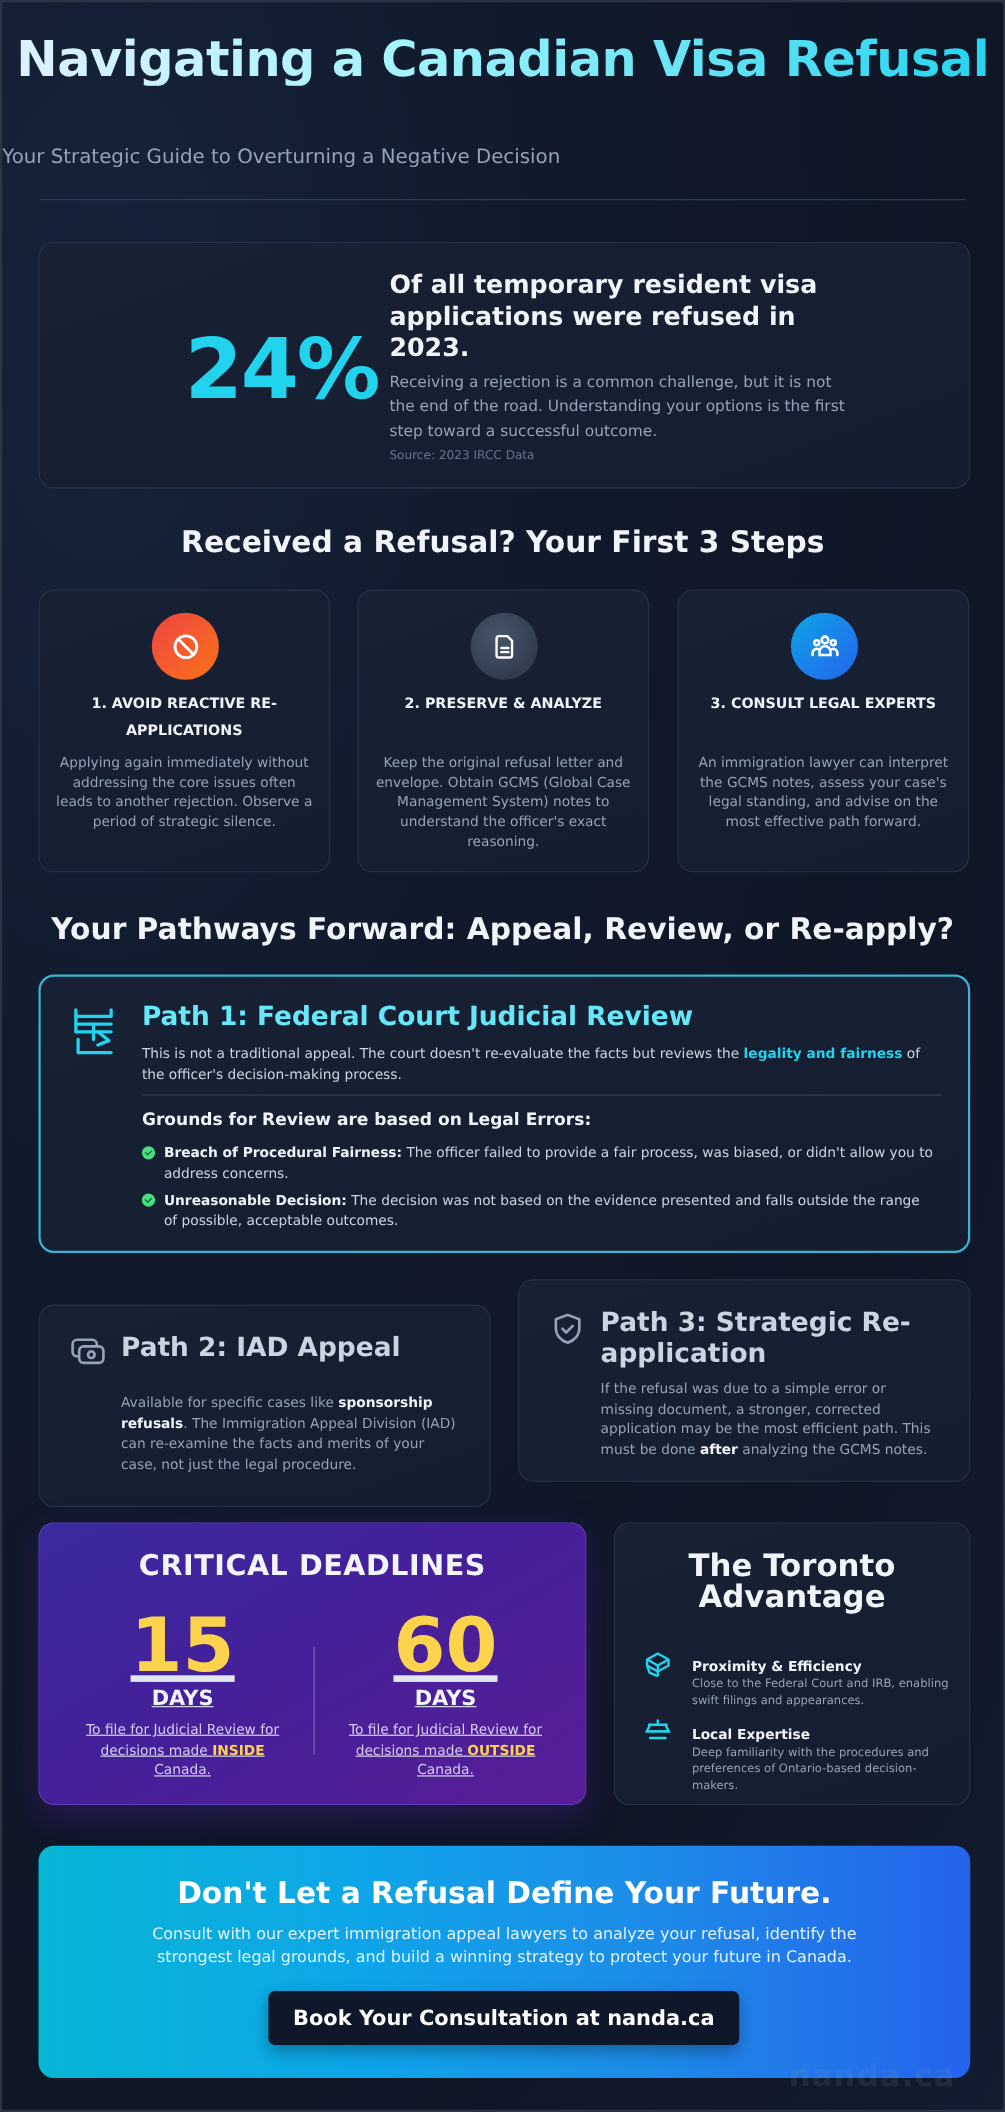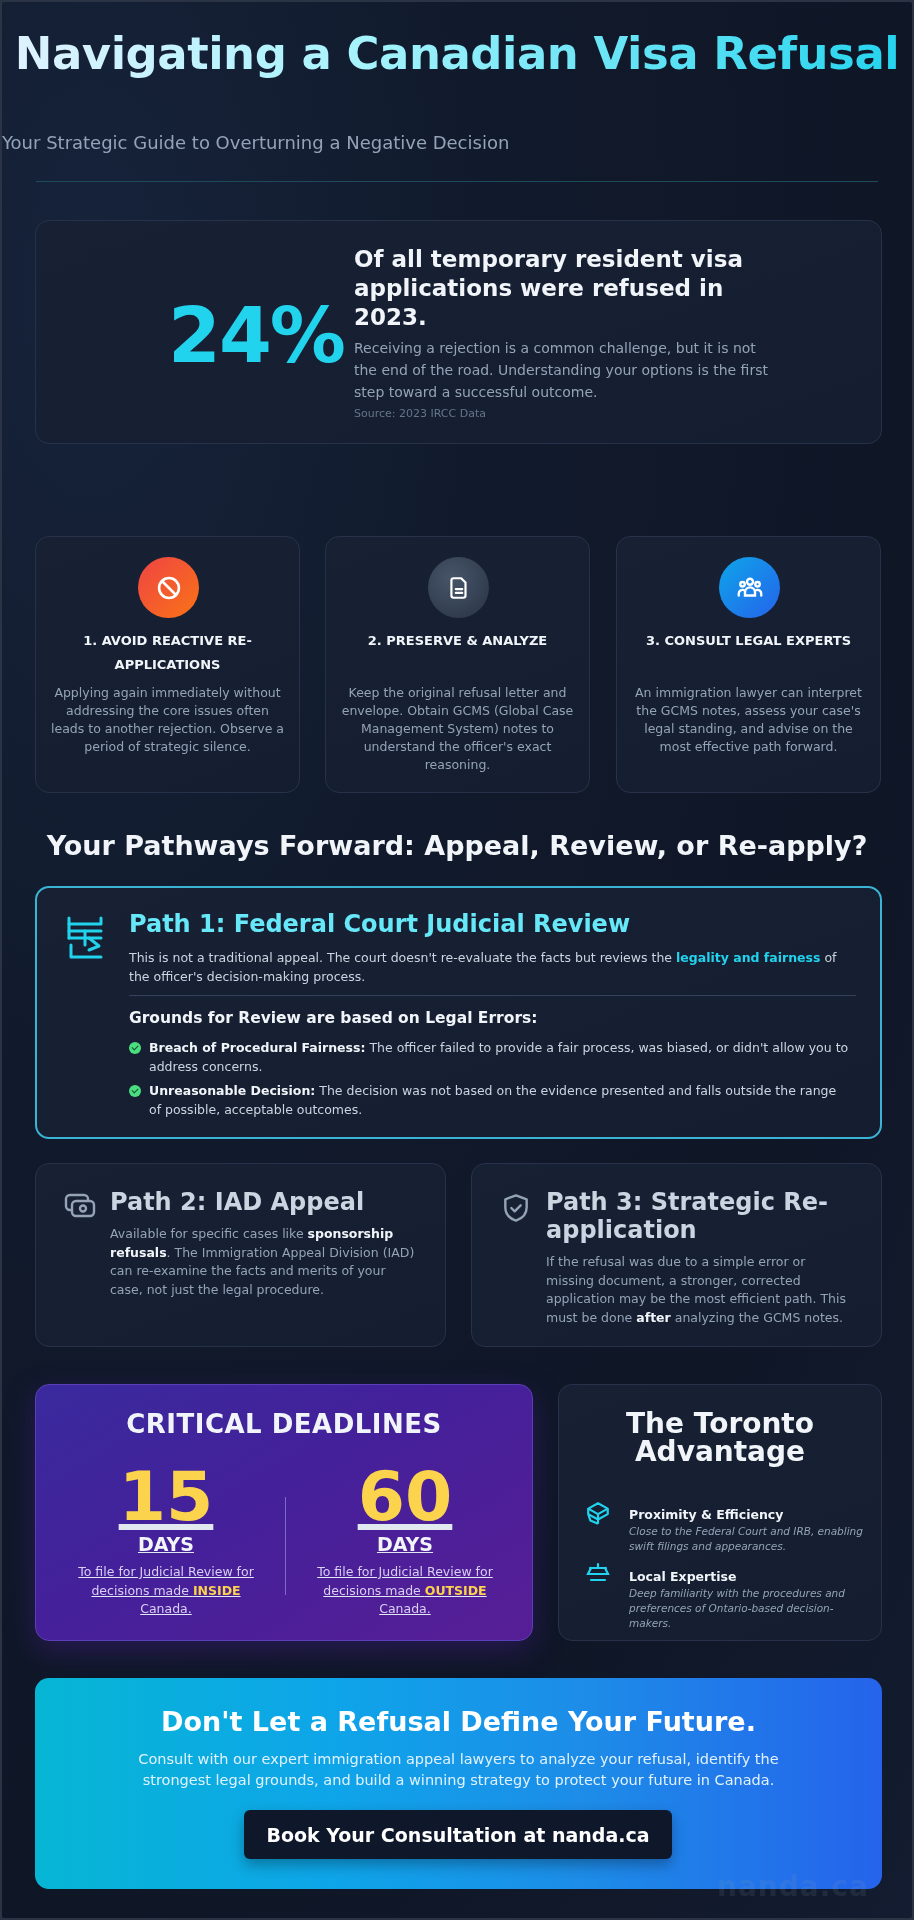--- a/index.html
+++ b/index.html
@@ -133,21 +133,21 @@
   .dl-div { position: absolute; left: 249px; top: 112px; width: 1px; height: 98px; background: #7c6bc6; }
   
   .toronto { left: 556px; top: 1382px; width: 324px; height: 257px; }
   .tor-title {
     position: absolute; left: 0; width: 100%; top: 25px; text-align: center;
     font-size: 28px; font-weight: bold; color: #f1f5f9; line-height: 28px;
   }
   .tor-item { position: absolute; left: 26px; width: 280px; display: flex; gap: 18px; }
   .tor-icon { flex: 0 0 26px; margin-top: 14px; }
   .tor-h { font-size: 12.5px; font-weight: bold; color: #f1f5f9; margin-top: 21px; }
-  .tor-b { font-size: 10.5px; color: #94a3b8; line-height: 15px; margin-top: 2px; font-style: italic; }
+  .tor-b { font-size: 10.5px; color: #94a3b8; line-height: 15px; margin-top: 2px; }
   
   .cta {
     position: absolute; left: 33px; top: 1676px; width: 847px; height: 211px;
     border-radius: 14px;
     background: linear-gradient(90deg, #06b6d4 0%, #0ea5e9 35%, #1d8ce8 65%, #2563eb 100%);
   }
   .cta-title {
     position: absolute; left: 0; width: 100%; top: 28px; text-align: center;
     font-size: 27px; font-weight: bold; color: #ffffff;
   }
@@ -176,20 +176,21 @@
   <div class="subtitle">Your Strategic Guide to Overturning a Negative Decision</div>
   <div class="hr"></div>
 
   <div class="card stat">
     <div class="stat-num">24%</div>
     <div class="stat-head">Of all temporary resident visa applications were refused in 2023.</div>
     <div class="stat-body">Receiving a rejection is a common challenge, but it is not the end of the road. Understanding your options is the first step toward a successful outcome.</div>
     <div class="stat-src">Source: 2023 IRCC Data</div>
   </div>
 
+  <h2 class="section-h" style="top:476px;">Received a Refusal? Your First 3 Steps</h2>
 
   <div class="card step" style="left:33px;">
     <div class="step-icon" style="background:linear-gradient(135deg,#ef4444,#f97316);">
       <svg width="28" height="28" viewBox="0 0 24 24" fill="none" stroke="#fff" stroke-width="2.2" stroke-linecap="round">
         <circle cx="12" cy="12" r="8.5"></circle>
           <line x1="6" y1="6" x2="18" y2="18"></line>
       </svg>
     </div>
     <div class="step-title">1. AVOID REACTIVE RE-APPLICATIONS</div>
     <div class="step-body">Applying again immediately without addressing the core issues often leads to another rejection. Observe a period of strategic silence.</div>
@@ -243,30 +244,30 @@
     <div class="ground" style="top:150px;">
       <span class="check"></span>
       <span><b>Breach of Procedural Fairness:</b><span> The officer failed to provide a fair process, was biased, or didn't allow you to address concerns.</span></span>
     </div>
     <div class="ground" style="top:193px;">
       <span class="check"></span>
       <span><b>Unreasonable Decision:</b><span> The decision was not based on the evidence presented and falls outside the range of possible, acceptable outcomes.</span></span>
     </div>
   </div>
 
-  <div class="card pathx" style="left:33px;">
+  <div class="card pathx" style="left:33px;margin-top:23px;">
     <div class="pathx-icon">
       <svg width="32" height="28" viewBox="0 0 32 28" fill="none" stroke="#94a3b8" stroke-width="2.4" stroke-linejoin="round">
         <rect x="2" y="3" width="22" height="15" rx="4"></rect>
         <rect x="8" y="9" width="22" height="15" rx="4" fill="#172133"></rect>
         <circle cx="19" cy="16.5" r="3"></circle>
       </svg>
     </div>
     <div class="pathx-title">Path 2: IAD Appeal</div>
-    <div class="pathx-body" style="top:61px;"><span>Available for specific cases like </span><b>sponsorship refusals</b><span>. The Immigration Appeal Division (IAD) can re-examine the facts and merits of your case, not just the legal procedure.</span></div>
+    <div class="pathx-body" style="top:79px;"><span>Available for specific cases like </span><b>sponsorship refusals</b><span>. The Immigration Appeal Division (IAD) can re-examine the facts and merits of your case, not just the legal procedure.</span></div>
   </div>
 
   <div class="card pathx" style="left:469px;">
     <div class="pathx-icon">
       <svg width="32" height="32" viewBox="0 0 24 24" fill="none" stroke="#94a3b8" stroke-width="1.8" stroke-linejoin="round" stroke-linecap="round">
         <path d="M12 2.5l8 3v6c0 5-3.5 8.5-8 10-4.5-1.5-8-5-8-10v-6z"></path>
         <path d="M8.5 12l2.5 2.5 4.5-4.5"></path>
       </svg>
     </div>
     <div class="pathx-title">Path 3: Strategic Re-application</div>

